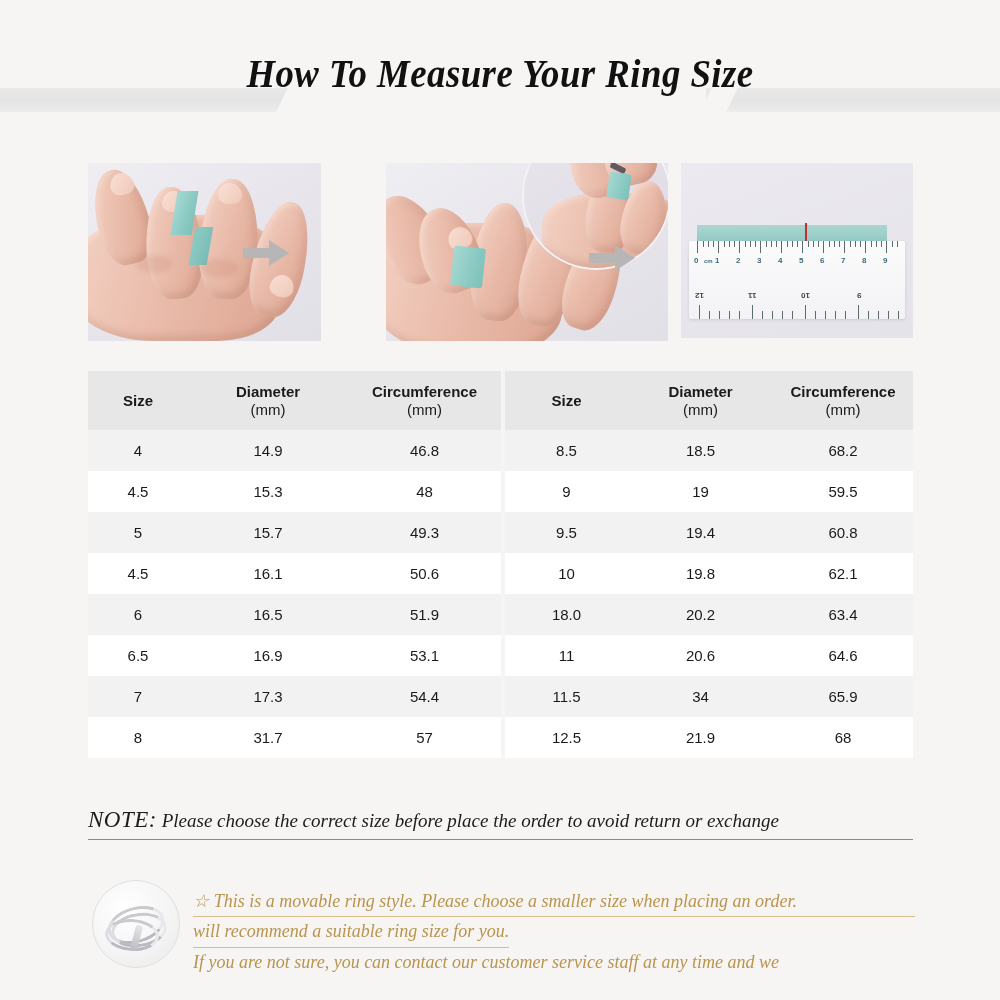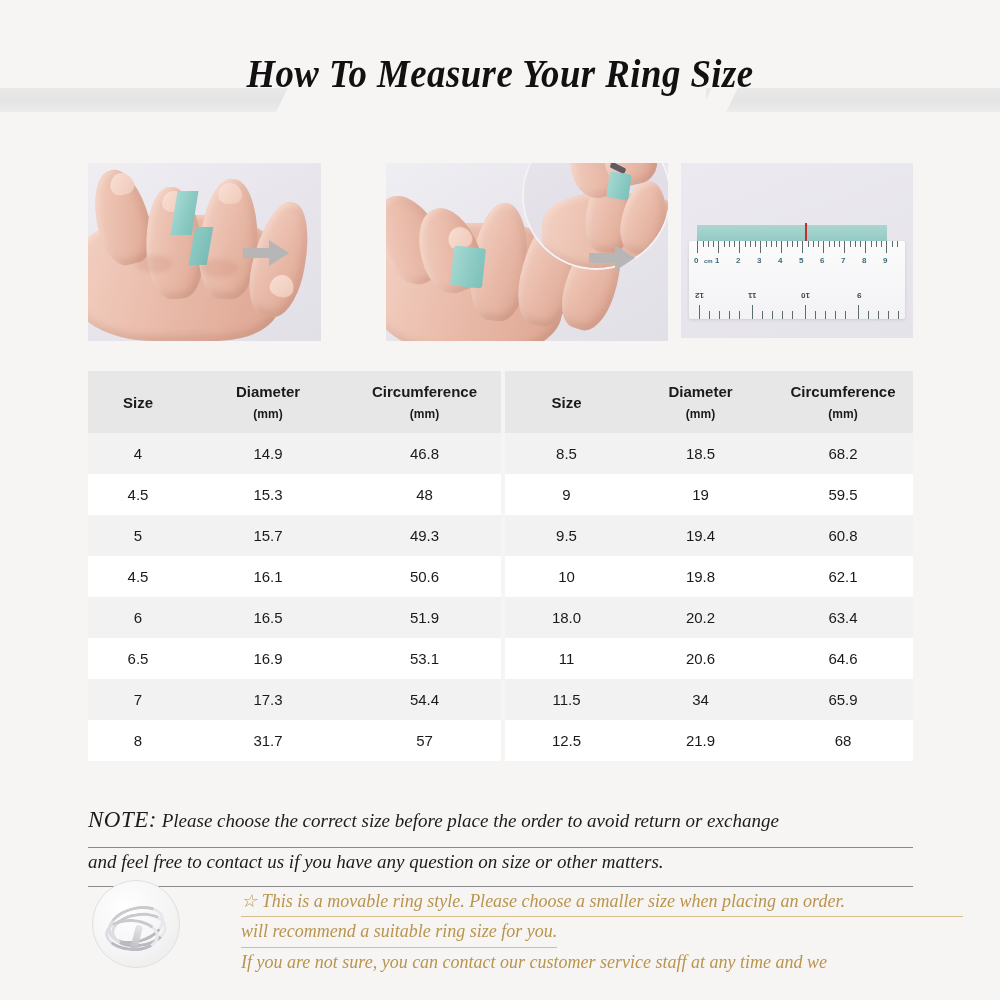--- a/index.html
+++ b/index.html
@@ -196,23 +196,23 @@
     font-size: 15px;
     font-weight: 700;
     color: #1a1a1a;
     padding: 12px 0 11px 0;
     text-align: center;
     line-height: 1.15;
     border: none;
   }
   .size-table th .unit {
     display: block;
-    font-size: 12px;
-    font-weight: 700;
-    margin-top: 8px;
+    font-size: 15px;
+    font-weight: 400;
+    margin-top: 1px;
   }
   .size-table td {
     font-size: 15px;
     color: #1a1a1a;
     text-align: center;
     padding: 12px 0;
     border: none;
   }
   .size-table tbody tr:nth-child(odd)  td { background: #f2f2f2; }
   .size-table tbody tr:nth-child(even) td { background: #ffffff; }
@@ -227,39 +227,38 @@
     top: 803px;
     width: 825px;
     font-family: "Liberation Serif", serif;
   }
   .note-line {
     font-style: italic;
     font-size: 19px;
     color: #1c1c1c;
     line-height: 1.52;
     border-bottom: 1px solid #8b8b8b;
-    padding-bottom: 9px;
+    padding-bottom: 1px;
     white-space: nowrap;
     transform-origin: left center;
   }
   .note-label {
     font-size: 23px;
     font-style: italic;
     font-weight: 400;
     letter-spacing: 0.5px;
   }
 
   
   .warn-block {
     position: absolute;
     left: 193px;
     top: 887px;
     width: 722px;
     font-family: "Liberation Serif", serif;
-    margin-left: 48px;
   }
   .warn-line {
     font-style: italic;
     font-size: 18px;
     color: #b8944d;
     line-height: 1.58;
     border-bottom: 1px solid #d6bd8c;
     padding-bottom: 1px;
     white-space: nowrap;
   }
@@ -552,21 +551,20 @@
       <td>21.9</td>
       <td>68</td>
     </tr>
   </tbody>
 </table>
 
 <div class="note-block">
   <div class="note-line">
     <span class="note-label">NOTE:</span><span> Please choose the correct size before place the order to avoid return or exchange</span>
   </div>
-  <div class="note-line">and feel free to contact us if you have any question on size or other matters.</div>
 </div>
 
 <div class="ring-thumb">
   <div class="ring-band" style="left:14px; top:26px; width:58px; height:36px; transform:rotate(-16deg);"></div>
   <div class="ring-band" style="left:18px; top:32px; width:56px; height:34px; transform:rotate(-8deg);"></div>
   <div class="ring-band" style="left:12px; top:38px; width:54px; height:32px; transform:rotate(4deg);"></div>
   <div style="position:absolute; left:40px; top:44px; width:7px; height:26px; background:linear-gradient(to bottom,#e4e4e9,#bcbcc4); border-radius:3px; transform:rotate(14deg);"></div>
 </div>
 
 <div class="warn-block">

